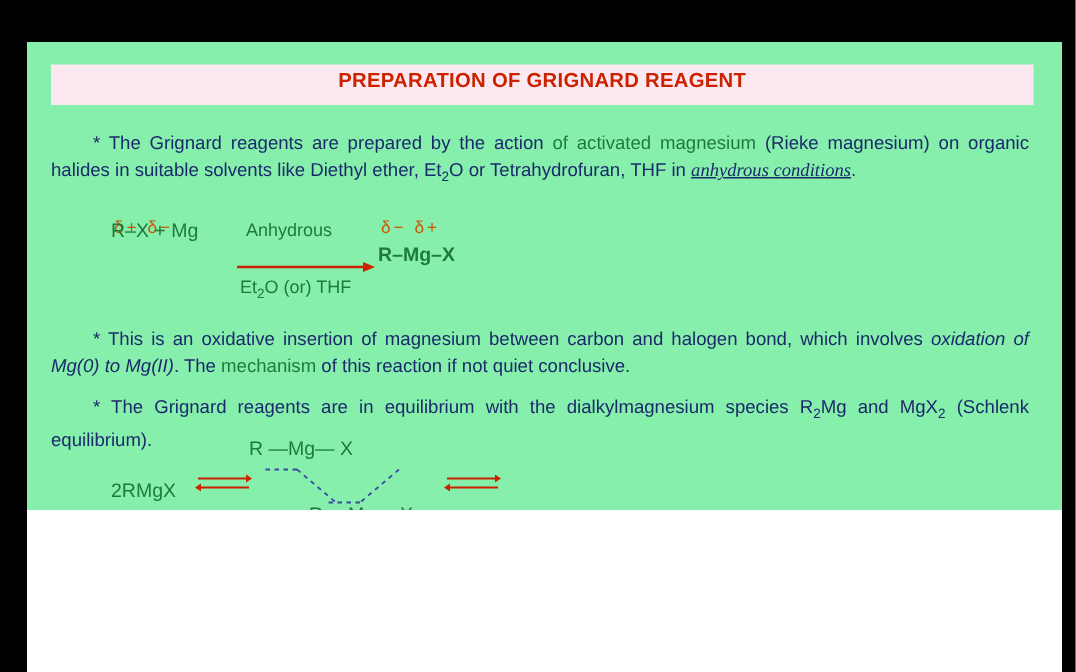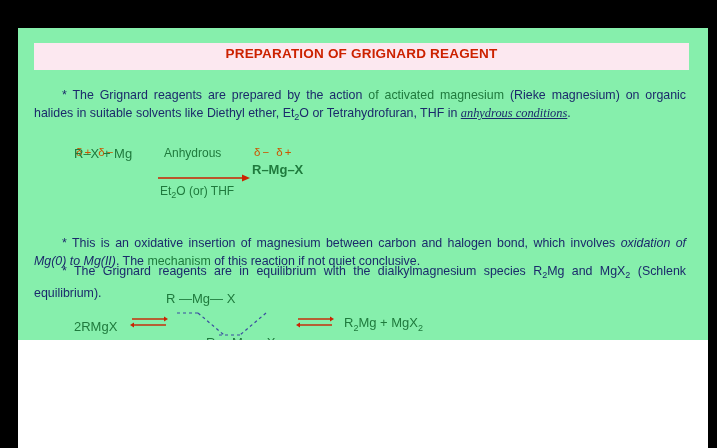--- a/index.html
+++ b/index.html
@@ -64,21 +64,21 @@
     letter-spacing: 0.2px;
   }
   .para {
     position: absolute;
     color: #1b2a6b;
     font-size: 12.4px;
     line-height: 18px;
     text-align: justify;
   }
   .p1 { left: 16px; top: 58px; width: 652px; }
-  .p2 { left: 16px; top: 206px; width: 652px; }
+  .p2 { left: 16px; top: 189px; width: 652px; }
   .p3 { left: 16px; top: 234px; width: 652px; }
   .p4 { left: 16px; top: 327px; width: 652px; }
   .indent { display: inline-block; width: 28px; }
   .green { color: #1f7a3d; }
   .ital { font-style: italic; }
   .und { text-decoration: underline; font-family: Liberation Serif, serif; }
   .bold { font-weight: bold; }
   sub { font-size: 9px; }
 
   
@@ -260,20 +260,17 @@
     <div class="s2-top">R —Mg— X</div>
     <div class="s2-bot">R —Mg— X</div>
 
     <svg class="s2-eq-right" viewBox="0 0 38 14">
       <line x1="2" y1="4" x2="34" y2="4" stroke="#cc2200" stroke-width="1.4"></line>
       <polygon points="34,1.4 38,4 34,6.6" fill="#cc2200"></polygon>
       <line x1="4" y1="10" x2="36" y2="10" stroke="#cc2200" stroke-width="1.4"></line>
       <polygon points="4,7.4 0,10 4,12.6" fill="#cc2200"></polygon>
     </svg>
 
-    <div class="s2-rhs">
-      <span>R</span><sub>2</sub><span>Mg + MgX</span><sub>2</sub>
-    </div>
   </div>
 
 
 
 </div>
 
 </body></html>

